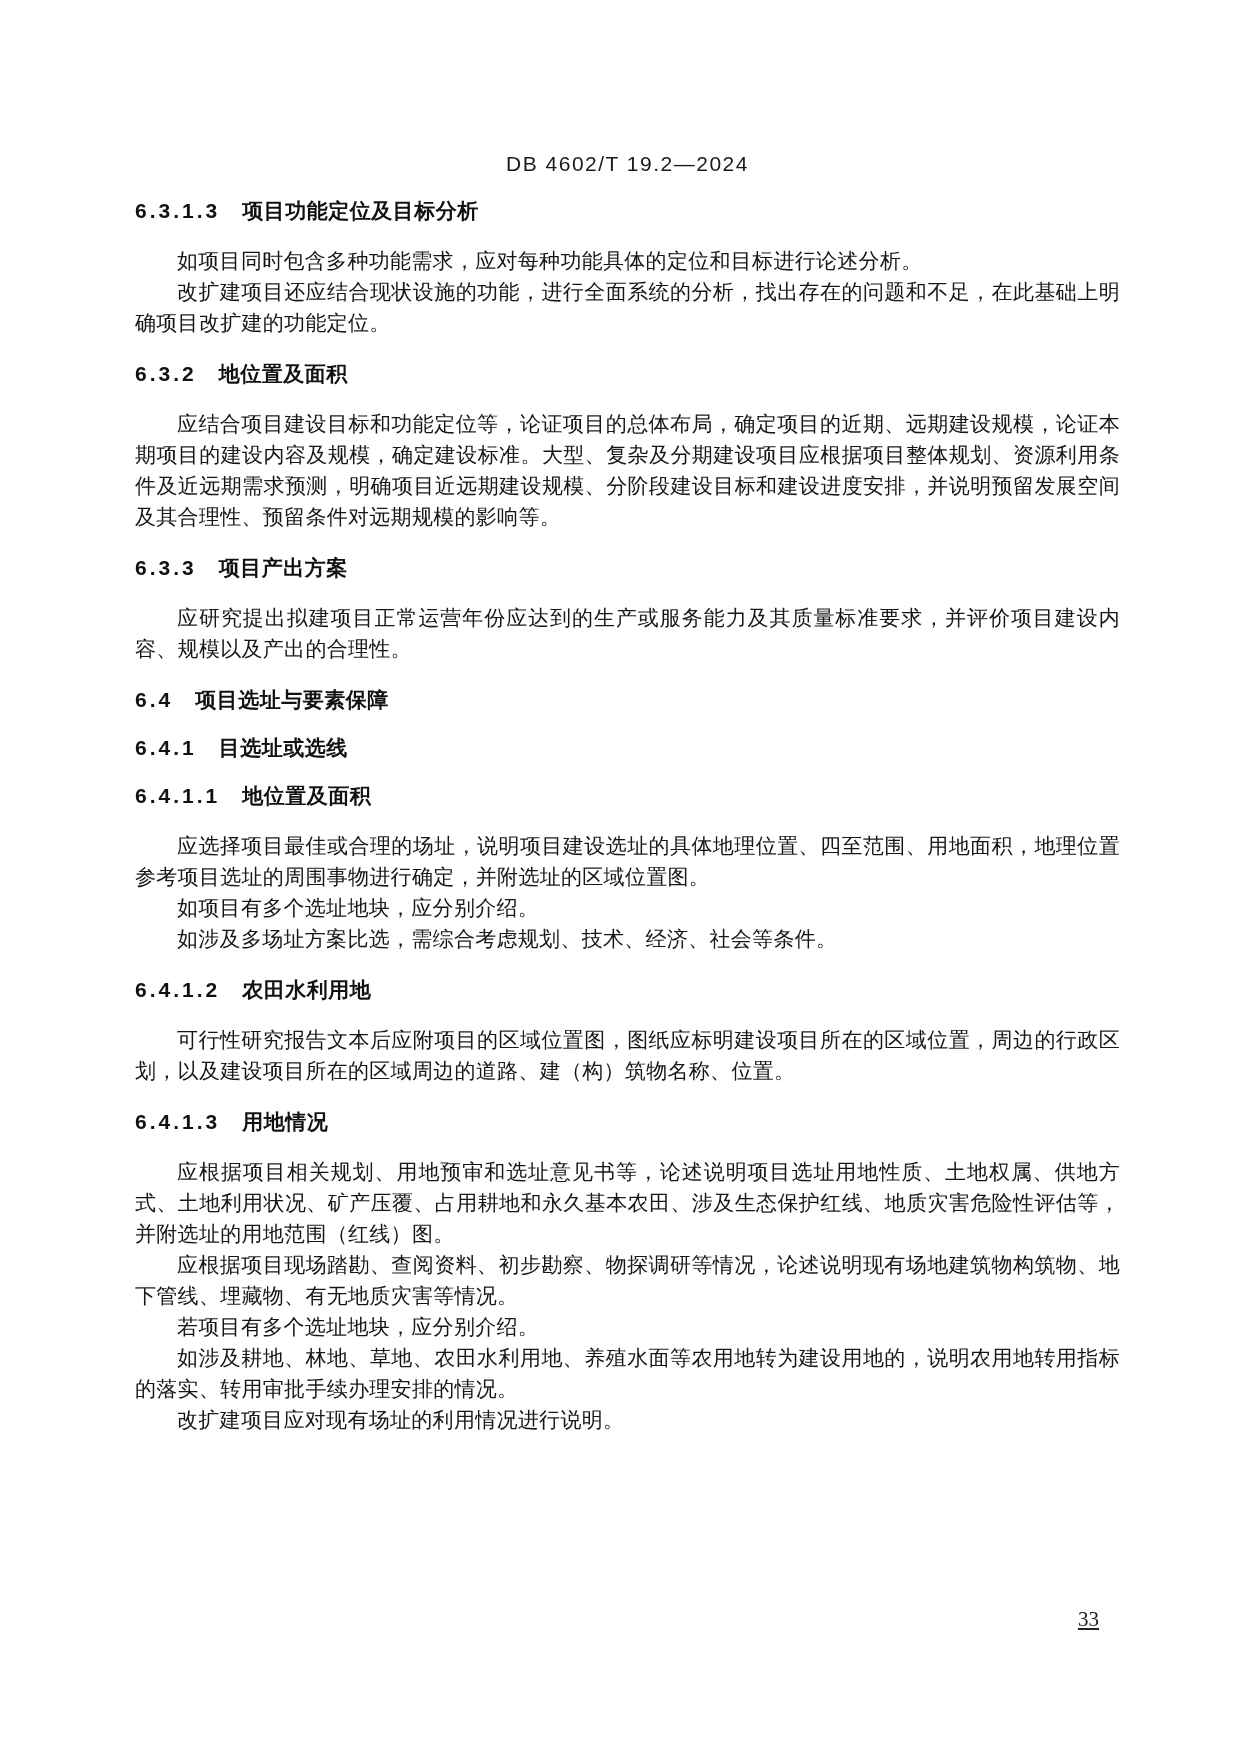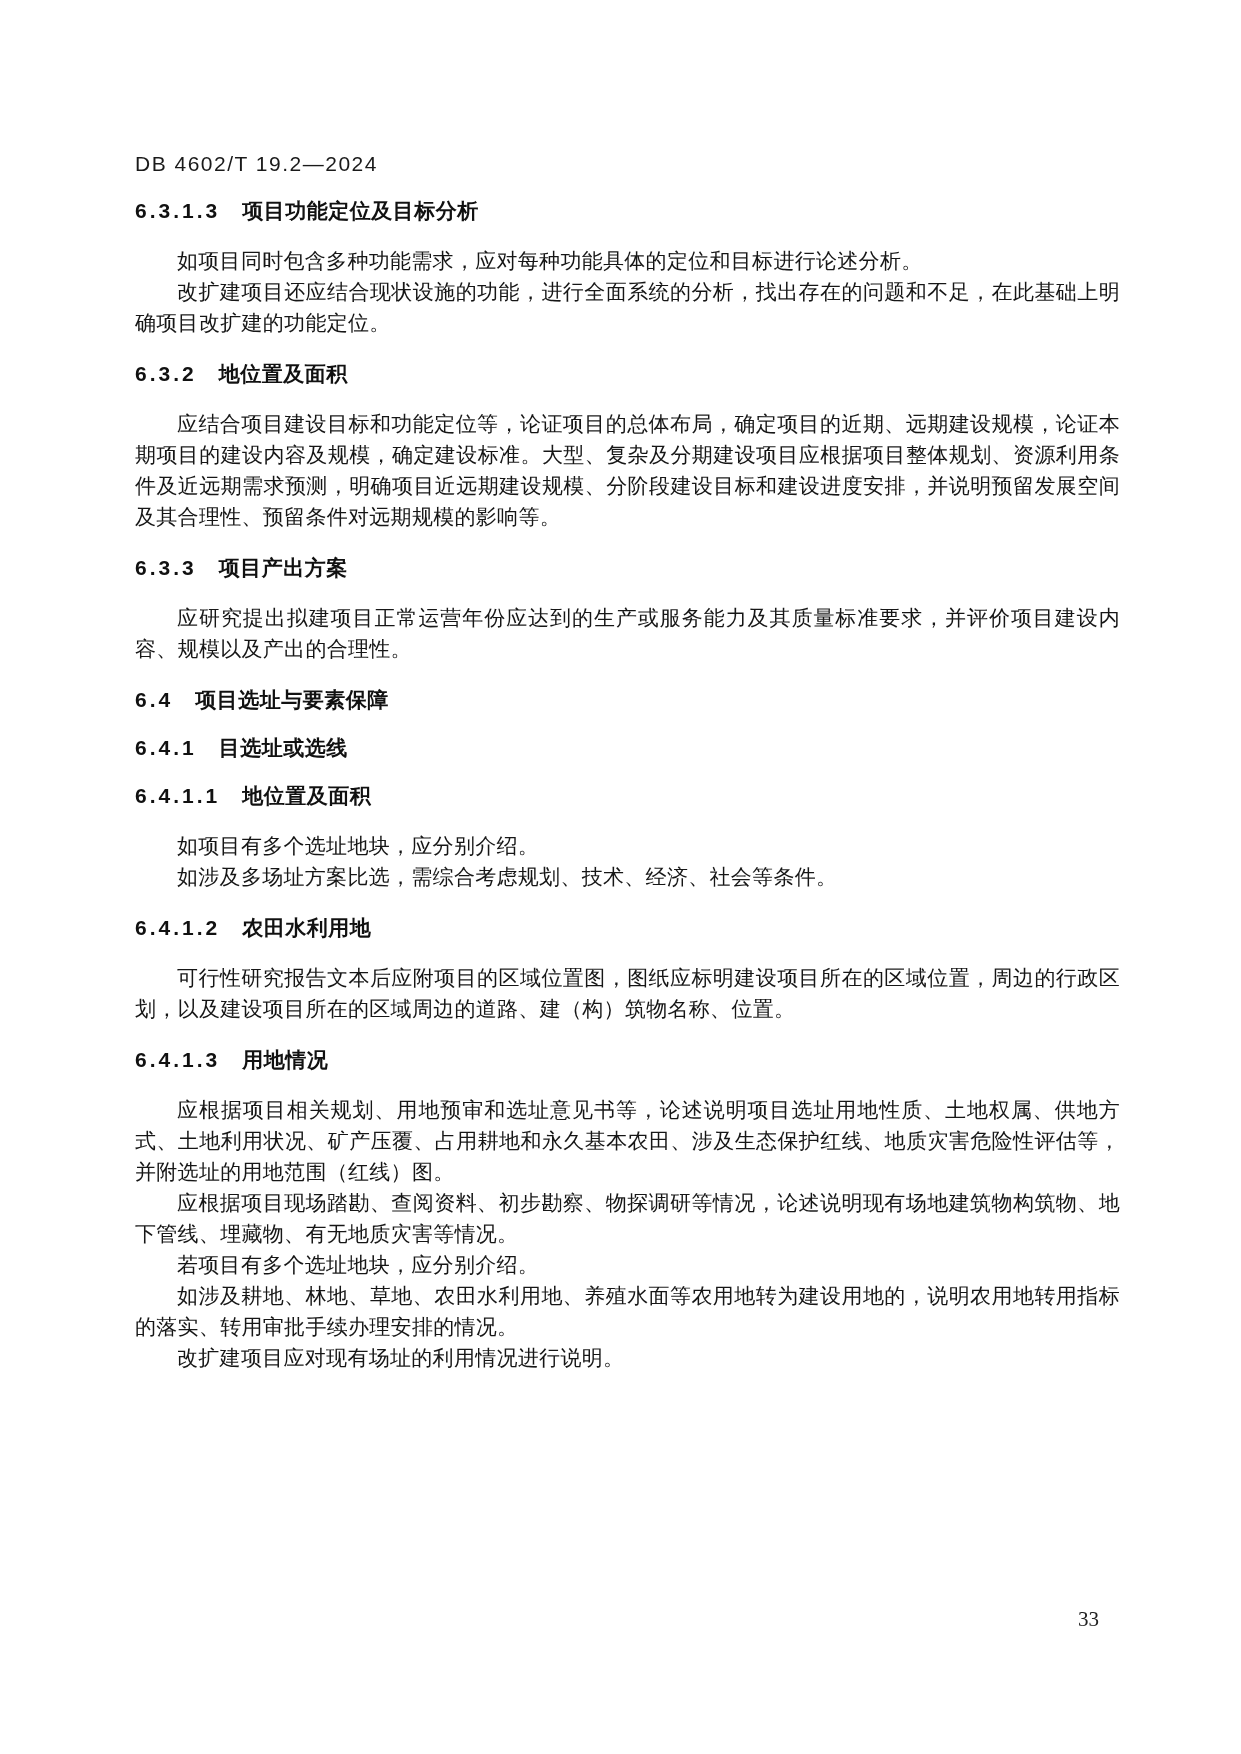--- a/index.html
+++ b/index.html
@@ -11,21 +11,21 @@
     position: relative;
     width: 1241px;
     height: 1754px;
     background: #ffffff;
     color: #161616;
     overflow: hidden;
     box-sizing: border-box;
     padding: 152px 121px 0 135px;
   }
   .doc-header {
-    text-align: left;
+    text-align: center;
     font-family: "Liberation Sans", "DejaVu Sans", sans-serif;
     font-size: 21px;
     line-height: 24px;
     letter-spacing: 1.5px;
     color: #1a1a1a;
     white-space: nowrap;
   }
   .content {
     margin-top: 10px;
   }
@@ -56,39 +56,41 @@
     letter-spacing: 0.3px;
   }
   .page-number {
     position: absolute;
     top: 1606px;
     right: 142px;
     font-family: "Liberation Serif", "DejaVu Serif", serif;
     font-size: 21px;
     line-height: 26px;
     color: #222222;
+    text-decoration: underline;
   }
 </style>
 </head>
 <body>
 
 <div class="page">
   <div class="doc-header">DB 4602/T 19.2—2024</div>
 
   <div class="content">
       <div class="sec-heading"><span class="sec-num">6.3.1.3</span><span class="sec-title">项目功能定位及目标分析</span></div>
       <p class="body-para">如项目同时包含多种功能需求，应对每种功能具体的定位和目标进行论述分析。</p>
       <p class="body-para">改扩建项目还应结合现状设施的功能，进行全面系统的分析，找出存在的问题和不足，在此基础上明确项目改扩建的功能定位。</p>
       <div class="sec-heading"><span class="sec-num">6.3.2</span><span class="sec-title">地位置及面积</span></div>
       <p class="body-para">应结合项目建设目标和功能定位等，论证项目的总体布局，确定项目的近期、远期建设规模，论证本期项目的建设内容及规模，确定建设标准。大型、复杂及分期建设项目应根据项目整体规划、资源利用条件及近远期需求预测，明确项目近远期建设规模、分阶段建设目标和建设进度安排，并说明预留发展空间及其合理性、预留条件对远期规模的影响等。</p>
       <div class="sec-heading"><span class="sec-num">6.3.3</span><span class="sec-title">项目产出方案</span></div>
       <p class="body-para">应研究提出拟建项目正常运营年份应达到的生产或服务能力及其质量标准要求，并评价项目建设内容、规模以及产出的合理性。</p>
       <div class="sec-heading"><span class="sec-num">6.4</span><span class="sec-title">项目选址与要素保障</span></div>
       <div class="sec-heading"><span class="sec-num">6.4.1</span><span class="sec-title">目选址或选线</span></div>
       <div class="sec-heading"><span class="sec-num">6.4.1.1</span><span class="sec-title">地位置及面积</span></div>
+      <p class="body-para">应选择项目最佳或合理的场址，说明项目建设选址的具体地理位置、四至范围、用地面积，地理位置参考项目选址的周围事物进行确定，并附选址的区域位置图。</p>
       <p class="body-para">如项目有多个选址地块，应分别介绍。</p>
       <p class="body-para">如涉及多场址方案比选，需综合考虑规划、技术、经济、社会等条件。</p>
       <div class="sec-heading"><span class="sec-num">6.4.1.2</span><span class="sec-title">农田水利用地</span></div>
       <p class="body-para">可行性研究报告文本后应附项目的区域位置图，图纸应标明建设项目所在的区域位置，周边的行政区划，以及建设项目所在的区域周边的道路、建（构）筑物名称、位置。</p>
       <div class="sec-heading"><span class="sec-num">6.4.1.3</span><span class="sec-title">用地情况</span></div>
       <p class="body-para">应根据项目相关规划、用地预审和选址意见书等，论述说明项目选址用地性质、土地权属、供地方式、土地利用状况、矿产压覆、占用耕地和永久基本农田、涉及生态保护红线、地质灾害危险性评估等，并附选址的用地范围（红线）图。</p>
       <p class="body-para">应根据项目现场踏勘、查阅资料、初步勘察、物探调研等情况，论述说明现有场地建筑物构筑物、地下管线、埋藏物、有无地质灾害等情况。</p>
       <p class="body-para">若项目有多个选址地块，应分别介绍。</p>
       <p class="body-para">如涉及耕地、林地、草地、农田水利用地、养殖水面等农用地转为建设用地的，说明农用地转用指标的落实、转用审批手续办理安排的情况。</p>
       <p class="body-para">改扩建项目应对现有场址的利用情况进行说明。</p>

